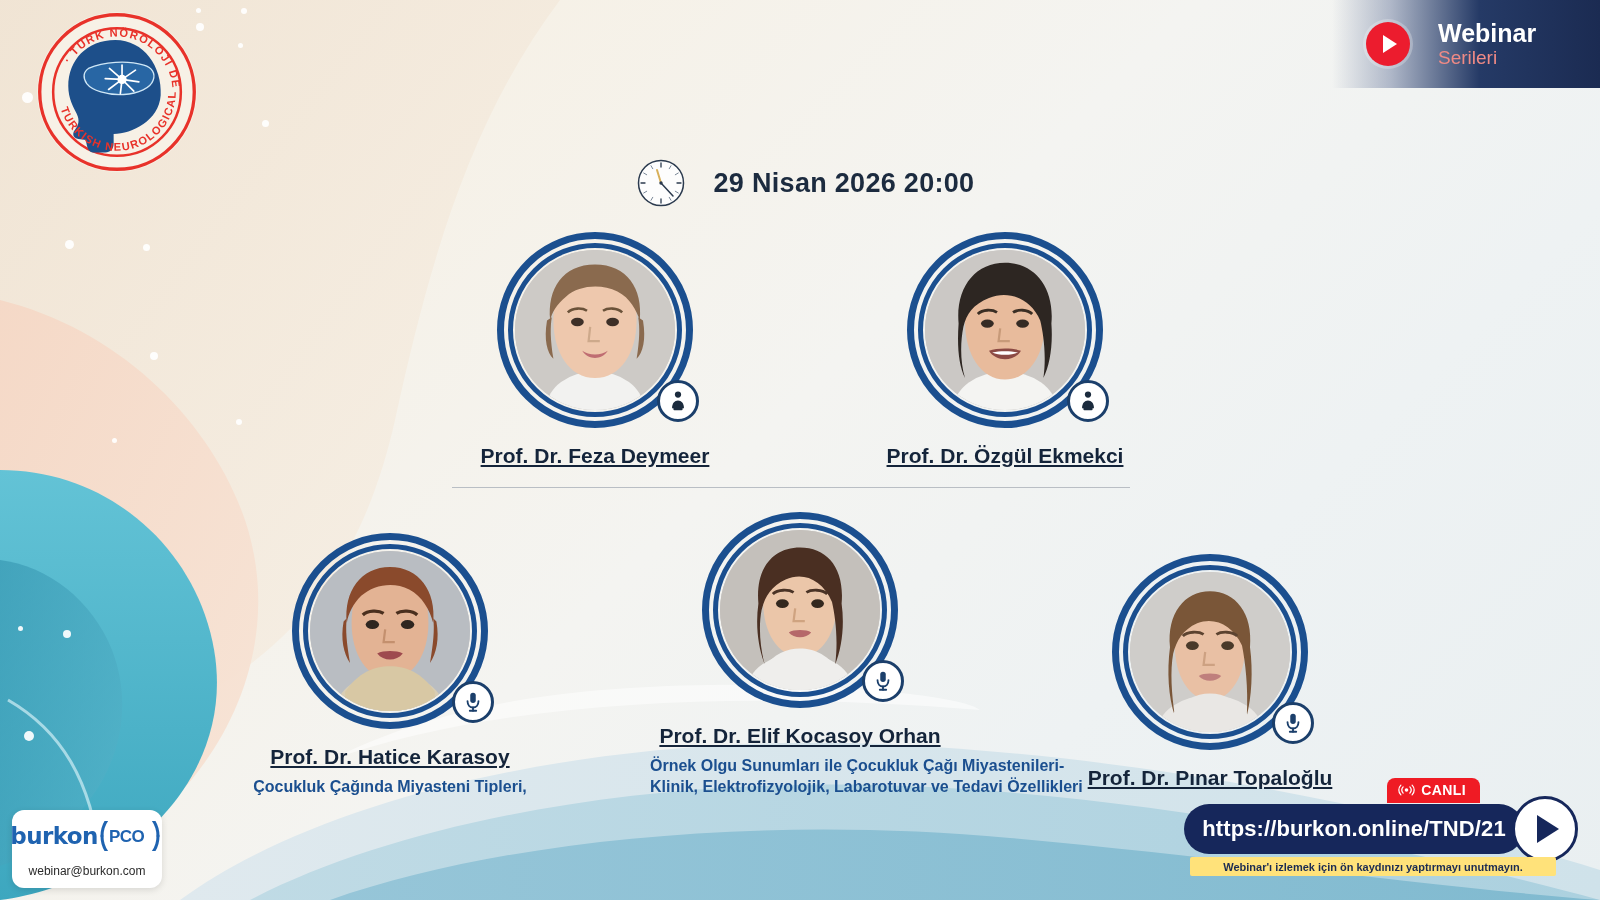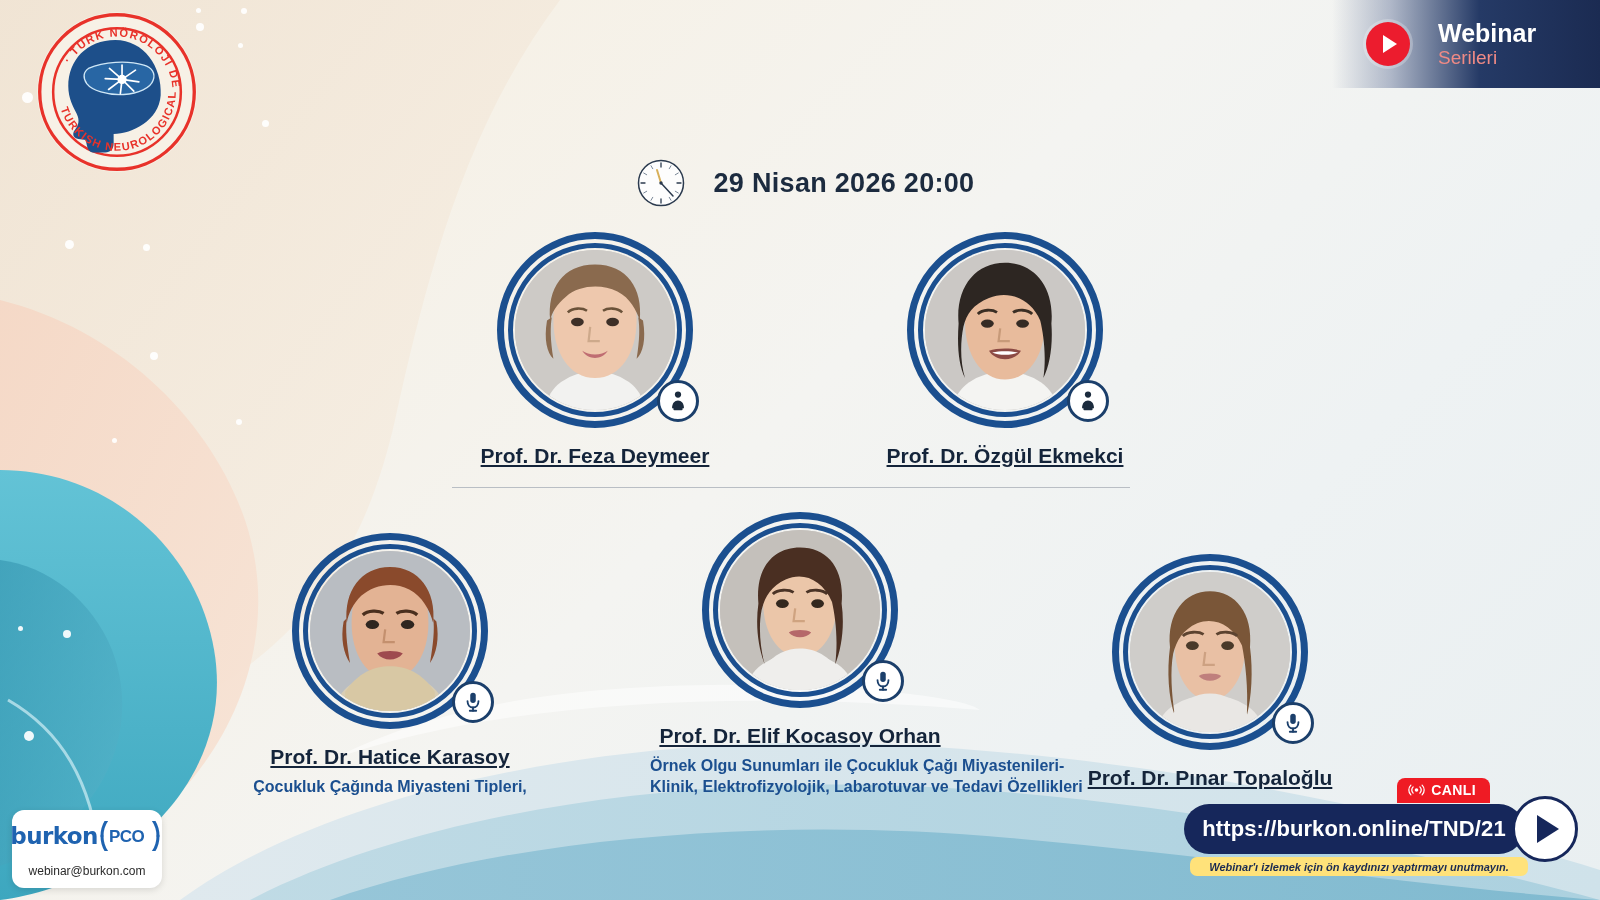--- a/index.html
+++ b/index.html
@@ -200,21 +200,21 @@
     font-size: 23px; font-weight: 700; color: #1f63b0; letter-spacing: -.6px;
     font-family: "DejaVu Sans", sans-serif;
   }
   .pco-mail { font-size: 12px; color: #2a2a2a; }
 
   
   .url-zone { position: absolute; right: 16px; bottom: 26px; width: 400px; height: 96px; }
 
   .canli-badge {
     position: absolute;
-    right: 94px; top: 0;
+    right: 104px; top: 0;
     background: #ef1b24;
     color: #ffffff;
     border-radius: 8px 8px 0 0;
     padding: 4px 14px 5px 11px;
     display: flex; align-items: center; gap: 6px;
     font-size: 14px; font-weight: 700;
     letter-spacing: .4px;
   }
   .canli-badge svg { width: 17px; height: 14px; }
 
@@ -243,27 +243,26 @@
   .url-play .tri {
     width: 0; height: 0;
     border-left: 22px solid #16275b;
     border-top: 14px solid transparent;
     border-bottom: 14px solid transparent;
     margin-left: 6px;
   }
   .yellow-note {
     position: absolute;
     left: 6px; top: 79px;
-    width: 338px; height: 19px;
+    width: 366px; height: 19px;
     background: #ffe27a;
-    border-radius: 7px;
+    border-radius: 2px;
     display: flex; align-items: center; justify-content: center;
     font-size: 11px; font-weight: 700; color: #1b2b52;
     white-space: nowrap;
-    font-style: italic;
   }
 </style>
 </head>
 <body>
 
 <div id="poster">
 
   <div class="bg-layer">
     <svg viewBox="0 0 1600 900" preserveAspectRatio="none">
       <defs>

